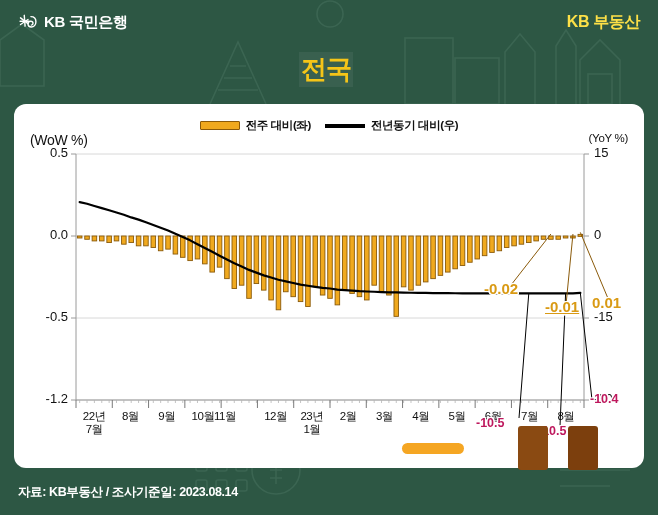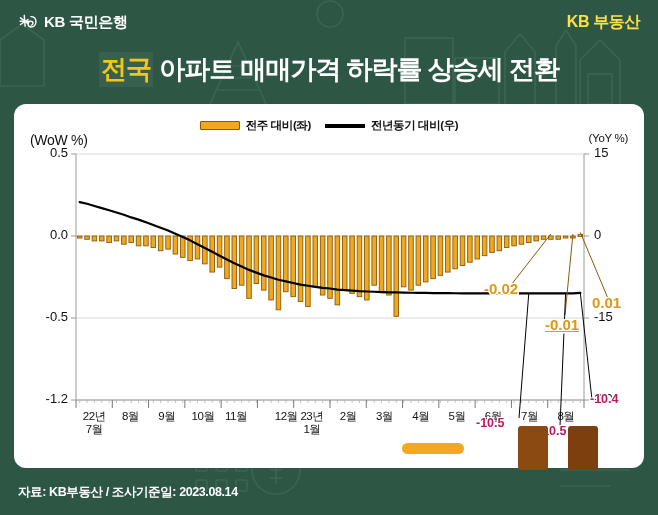--- a/index.html
+++ b/index.html
@@ -182,21 +182,20 @@
       <path d="M15.5 5.5 C19.5 5.5 21.5 8.5 21.5 11.8 C21.5 15.4 19 18 16 18 C13.6 18 12 16.2 12 14.2 C12 12.4 13.3 11 15.2 11 C16.8 11 18 12.1 18 13.6 C18 14.8 17.1 15.7 16 15.7" stroke="#ffffff" stroke-width="1.7" fill="none" stroke-linecap="round"></path>
     </svg>
     <span class="kb-logo-text">KB 국민은행</span>
   </div>
   <div class="kb-brand">KB 부동산</div>
 </div>
 
 <div class="title-row">
   <span class="title-hl">전국</span>
   <span class="title-text">&nbsp;</span>
-  <span class="title-text">아파트 매매가격 하락률 상승세 전환</span>
 </div>
 
 <div class="card">
 
   <div class="legend">
     <div class="legend-item">
       <span class="legend-swatch-bar"></span>
       <span class="legend-label">전주 대비(좌)</span>
     </div>
     <div class="legend-item">
@@ -401,24 +400,24 @@
     </div>
     <div class="xtick" style="left: 94.4286px; width: 44px; top: 306px;">
       <div>8월</div>
     </div>
     <div class="xtick" style="left: 130.714px; width: 44px; top: 306px;">
       <div>9월</div>
     </div>
     <div class="xtick" style="left: 167px; width: 44px; top: 306px;">
       <div>10월</div>
     </div>
-    <div class="xtick" style="left: 200px; width: 44px; top: 306px; text-align: center;">
+    <div class="xtick" style="left: 189px; width: 44px; top: 306px; text-align: center;">
       <div>11월</div>
     </div>
-    <div class="xtick" style="left: 239.571px; width: 44px; top: 306px; text-align: right;">
+    <div class="xtick" style="left: 239.571px; width: 44px; top: 306px;">
       <div>12월</div>
     </div>
     <div class="xtick" style="left: 275.857px; width: 44px; top: 306px;">
       <div>23년</div>
       <div>1월</div>
     </div>
     <div class="xtick" style="left: 312.143px; width: 44px; top: 306px;">
       <div>2월</div>
     </div>
     <div class="xtick" style="left: 348.429px; width: 44px; top: 306px;">
@@ -433,21 +432,21 @@
     <div class="xtick" style="left: 457.286px; width: 44px; top: 306px;">
       <div>6월</div>
     </div>
     <div class="xtick" style="left: 493.571px; width: 44px; top: 306px;">
       <div>7월</div>
     </div>
     <div class="xtick" style="left: 529.857px; width: 44px; top: 306px;">
       <div>8월</div>
     </div>
     <div class="dlabel-bar" style="left: 470px; top: 176px;">-0.02</div>
-    <div class="dlabel-bar" style="left: 531px; top: 212px; text-decoration: underline;">-0.01</div>
+    <div class="dlabel-bar" style="left: 531px; top: 194px; text-decoration: underline;">-0.01</div>
     <div class="dlabel-bar" style="left: 578px; top: 190px;">0.01</div>
     <div class="dlabel-line" style="left: 462px; top: 312px;">-10.5</div>
     <div class="dlabel-line" style="left: 524px; top: 320px;">-10.5</div>
     <div class="dlabel-line" style="left: 576px; top: 288px;">-10.4</div>
     <div class="deco-bar"></div>
     <div class="deco-rect-a"></div>
     <div class="deco-rect-b"></div>
   </div>
 
 <div class="footer">자료: KB부동산 / 조사기준일: 2023.08.14</div>

